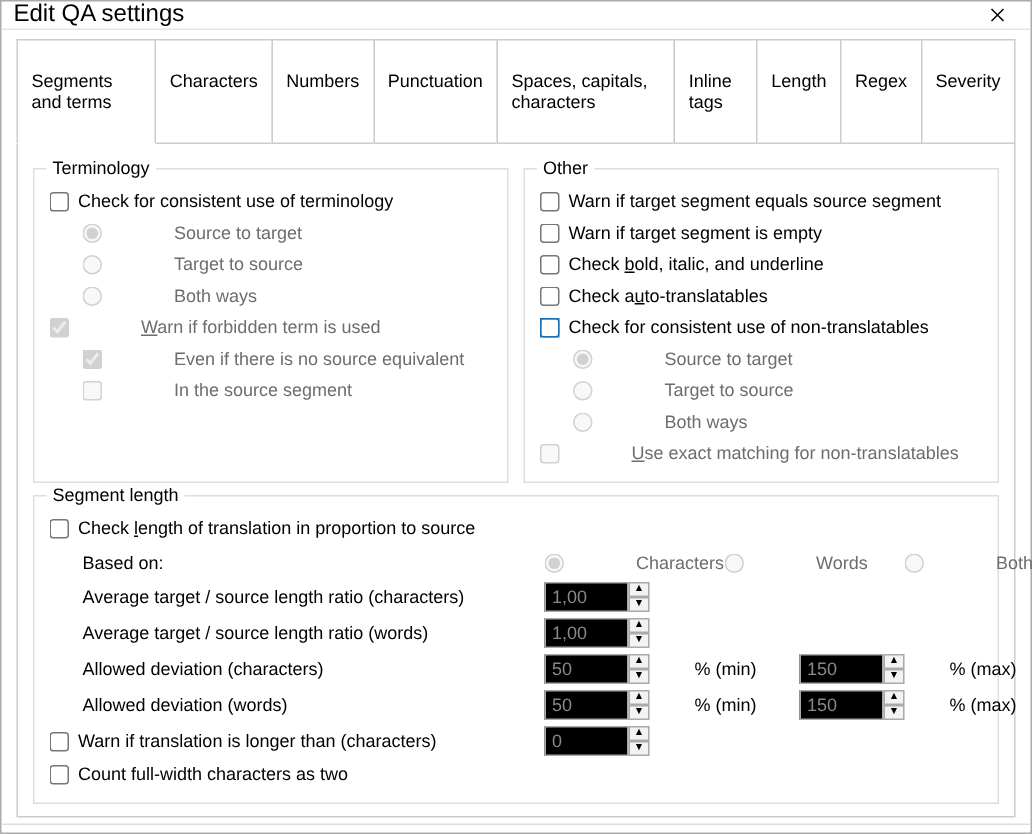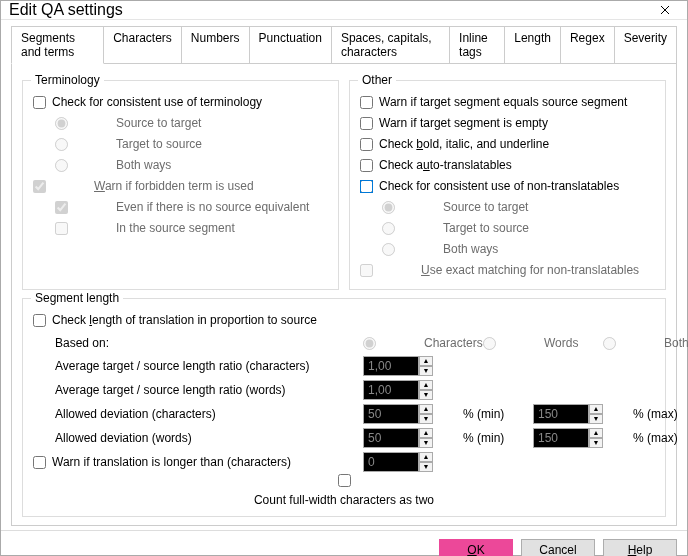--- a/index.html
+++ b/index.html
@@ -41,21 +41,21 @@
     padding: 6px 10px 4px 10px;
     display: flex;
     flex-direction: column;
   }
   .tabs {
     display: flex;
     position: relative;
     margin-bottom: -1px;
   }
   .tab {
-    padding: 4px 9px;
+    padding: 20px 9px;
     border: 1px solid #ccc;
     border-bottom: 1px solid #ccc;
     background: #fff;
     font-size: 12px;
     position: relative;
     cursor: default;
   }
   .tab.active {
     border-bottom: 1px solid #fff;
     z-index: 2;
@@ -406,21 +406,21 @@
                   <div>▲</div>
                   <div>▼</div>
                 </div>
               </div>
             </div>
           <div></div>
             <div></div>
             <div></div>
         </div>
 
-        <div class="line" style="margin-top:2px;flex-direction:column;">
+        <div class="line" style="margin-top:2px;">
           <input type="checkbox" class="cb" style="">
           <label>Count full-width characters as two</label>
         </div>
 
       </div>
 
     </div>
   </div>
 
   <div class="footer">

